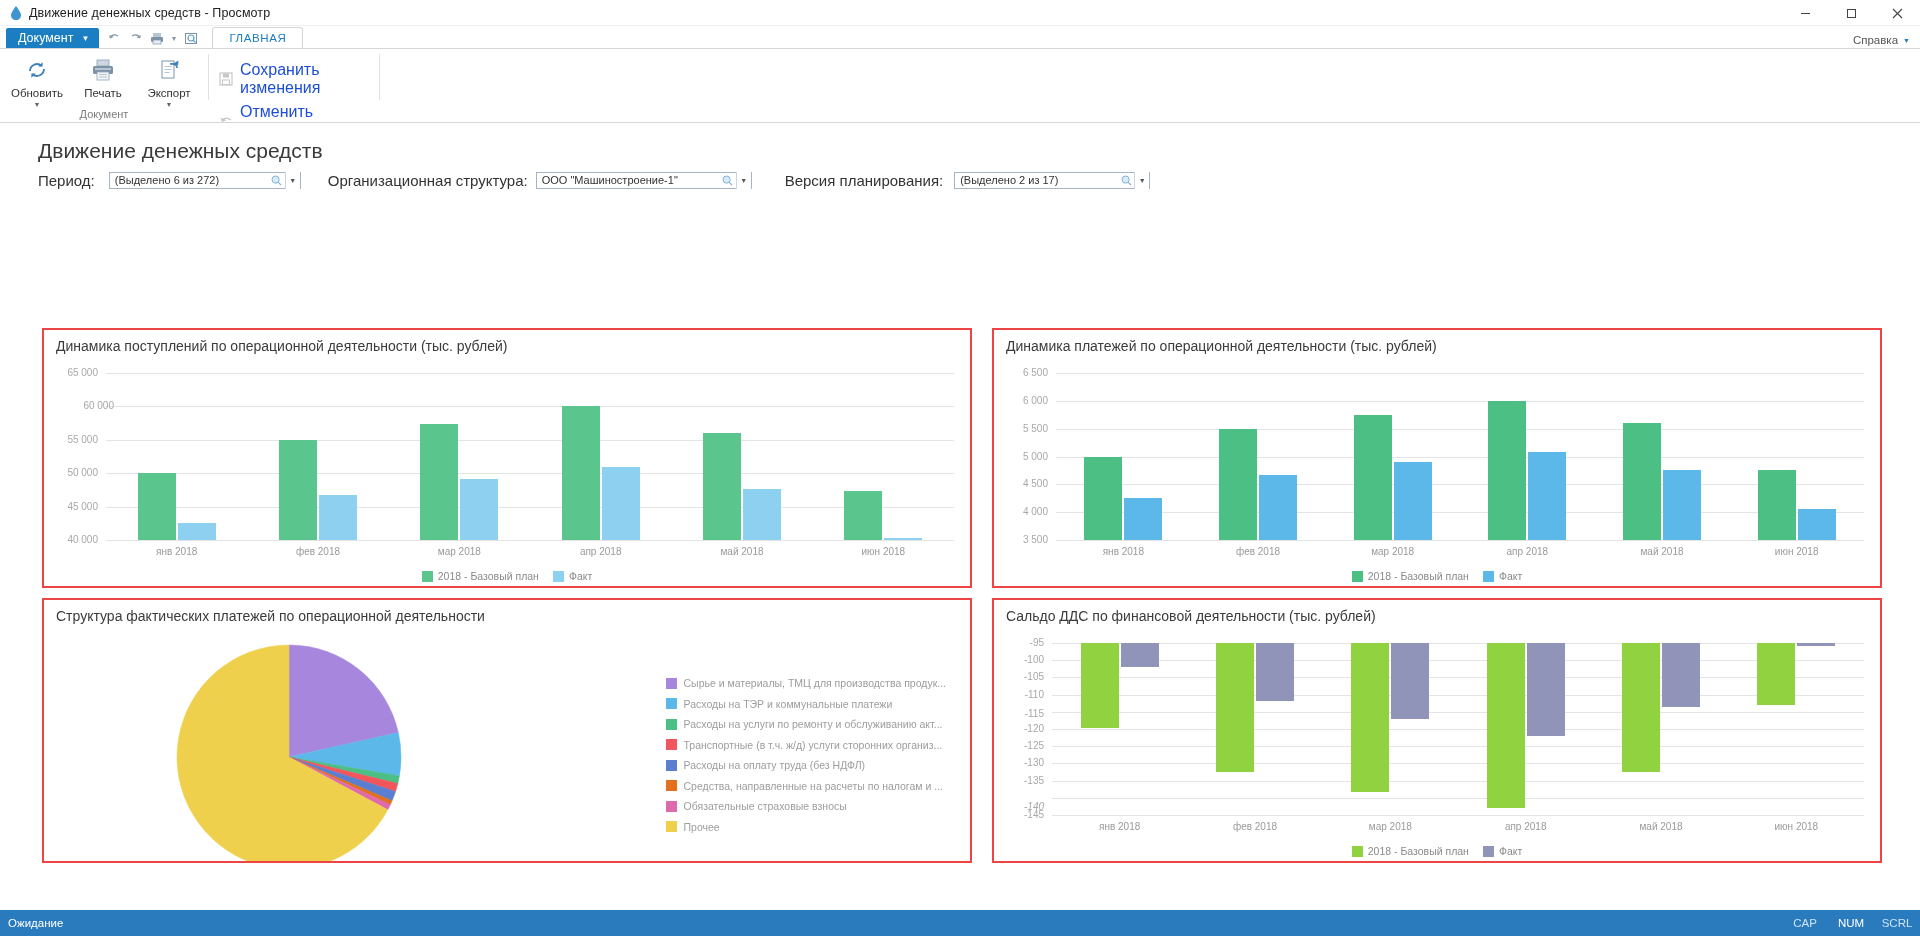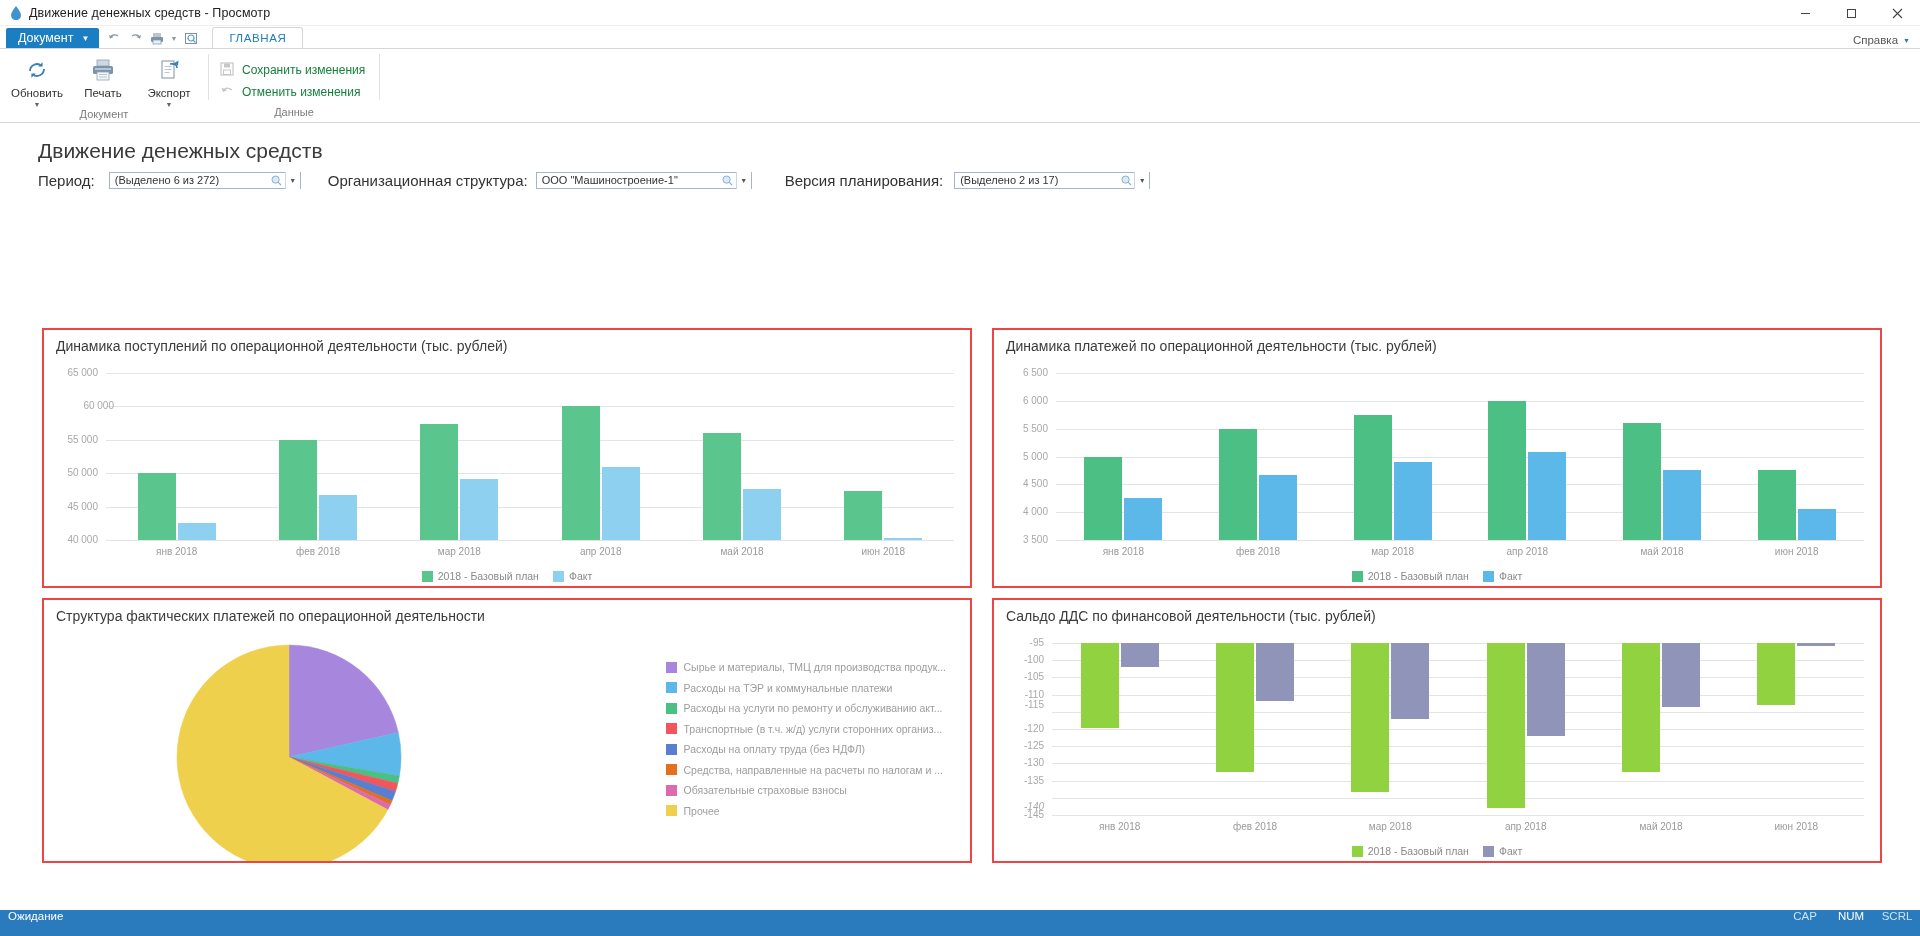--- a/index.html
+++ b/index.html
@@ -72,21 +72,21 @@
   }
   .rgroup-sep { width: 1px; background: #e2e2e2; margin: 5px 0 22px 0; }
   .big-btn {
     width: 66px; display: flex; flex-direction: column; align-items: center;
     padding-top: 4px; cursor: default;
   }
   .big-btn .glyph { height: 26px; display: flex; align-items: center; justify-content: center; color: #3a7fb5; }
   .big-btn .lbl { font-size: 11.5px; color: #333; margin-top: 4px; }
   .big-btn .dd { font-size: 7px; color: #666; margin-top: 2px; }
   .small-btns { display: flex; flex-direction: column; padding: 8px 0 0 6px; gap: 6px; }
-  .small-btn { display: flex; align-items: flex-end; gap: 7px; color: #15803d; font-size: 12px; }
+  .small-btn { display: flex; align-items: center; gap: 7px; color: #1d4ed8; font-size: 16px; }
   .small-btn .glyph { width: 16px; height: 16px; display: flex; align-items: center; justify-content: center; }
 
   
   .content { padding: 0; background: #fff; height: 762px; position: relative; }
   .page-title {
     font-size: 21px; color: #3a3a3a; padding: 16px 0 6px 38px; font-weight: normal;
   }
   .filters {
     display: flex; align-items: center; padding-left: 38px; height: 22px; gap: 0;
   }
@@ -135,31 +135,31 @@
     position: absolute; bottom: 4px; left: 0; width: 100%;
     display: flex; justify-content: center; gap: 14px;
     font-size: 10.5px; color: #8a8a8a;
   }
   .legend .item { display: flex; align-items: center; gap: 5px; }
   .legend .sw { width: 11px; height: 11px; display: inline-block; }
 
   
   .pie-wrap { position: relative; flex: 1; }
   .pie-legend {
-    position: absolute; right: 24px; top: 32px;
+    position: absolute; right: 24px; top: 48px;
     display: flex; flex-direction: column; gap: 8.5px;
     font-size: 10.5px; color: #9d9d9d;
   }
   .pie-legend .item { display: flex; align-items: center; gap: 7px; white-space: nowrap; }
   .pie-legend .sw { width: 11px; height: 11px; }
 
   
   .statusbar {
     position: absolute; bottom: 0; left: 0; width: 1920px; height: 26px;
-    background: #2a7bbd; color: #ffffff; display: flex; 
+    background: #2a7bbd; color: #ffffff; display: flex; align-items: center;
     font-size: 11.5px; padding-left: 8px;
   }
   .status-right { margin-left: auto; display: flex; gap: 0; }
   .status-right span {
     width: 46px; text-align: center; color: #cfe3f4;
   }
   .status-right span.on { color: #ffffff; }
 </style>
 </head>
 <body>
@@ -505,21 +505,21 @@
           <div class="ax-label ylab" style="left: 0px; width: 50px; top: 172px; font-style: italic;">-140</div>
           <div class="gridline" style="left: 58px; width: 812px; top: 152px;"></div>
           <div class="ax-label ylab" style="left: 0px; width: 50px; top: 145.6px;">-135</div>
           <div class="gridline" style="left: 58px; width: 812px; top: 134px;"></div>
           <div class="ax-label ylab" style="left: 0px; width: 50px; top: 128.4px;">-130</div>
           <div class="gridline" style="left: 58px; width: 812px; top: 117px;"></div>
           <div class="ax-label ylab" style="left: 0px; width: 50px; top: 111.2px;">-125</div>
           <div class="gridline" style="left: 58px; width: 812px; top: 100px;"></div>
           <div class="ax-label ylab" style="left: 0px; width: 50px; top: 94px;">-120</div>
           <div class="gridline" style="left: 58px; width: 812px; top: 83px;"></div>
-          <div class="ax-label ylab" style="left: 0px; width: 50px; top: 70px;">-115</div>
+          <div class="ax-label ylab" style="left: 0px; width: 50px; top: 79px;">-115</div>
           <div class="gridline" style="left: 58px; width: 812px; top: 66px;"></div>
           <div class="ax-label ylab" style="left: 0px; width: 50px; top: 59.6px;">-110</div>
           <div class="gridline" style="left: 58px; width: 812px; top: 48px;"></div>
           <div class="ax-label ylab" style="left: 0px; width: 50px; top: 42.4px;">-105</div>
           <div class="gridline" style="left: 58px; width: 812px; top: 31px;"></div>
           <div class="ax-label ylab" style="left: 0px; width: 50px; top: 25.2px;">-100</div>
           <div class="gridline" style="left: 58px; width: 812px; top: 14px;"></div>
           <div class="ax-label ylab" style="left: 0px; width: 50px; top: 8px;">-95</div>
           <div class="bar" style="left: 86.6667px; width: 38px; top: 14px; height: 84.624px; background: rgb(144, 210, 63);"></div>
           <div class="bar" style="left: 126.667px; width: 38px; top: 14px; height: 24.08px; background: rgb(144, 148, 184);"></div>

